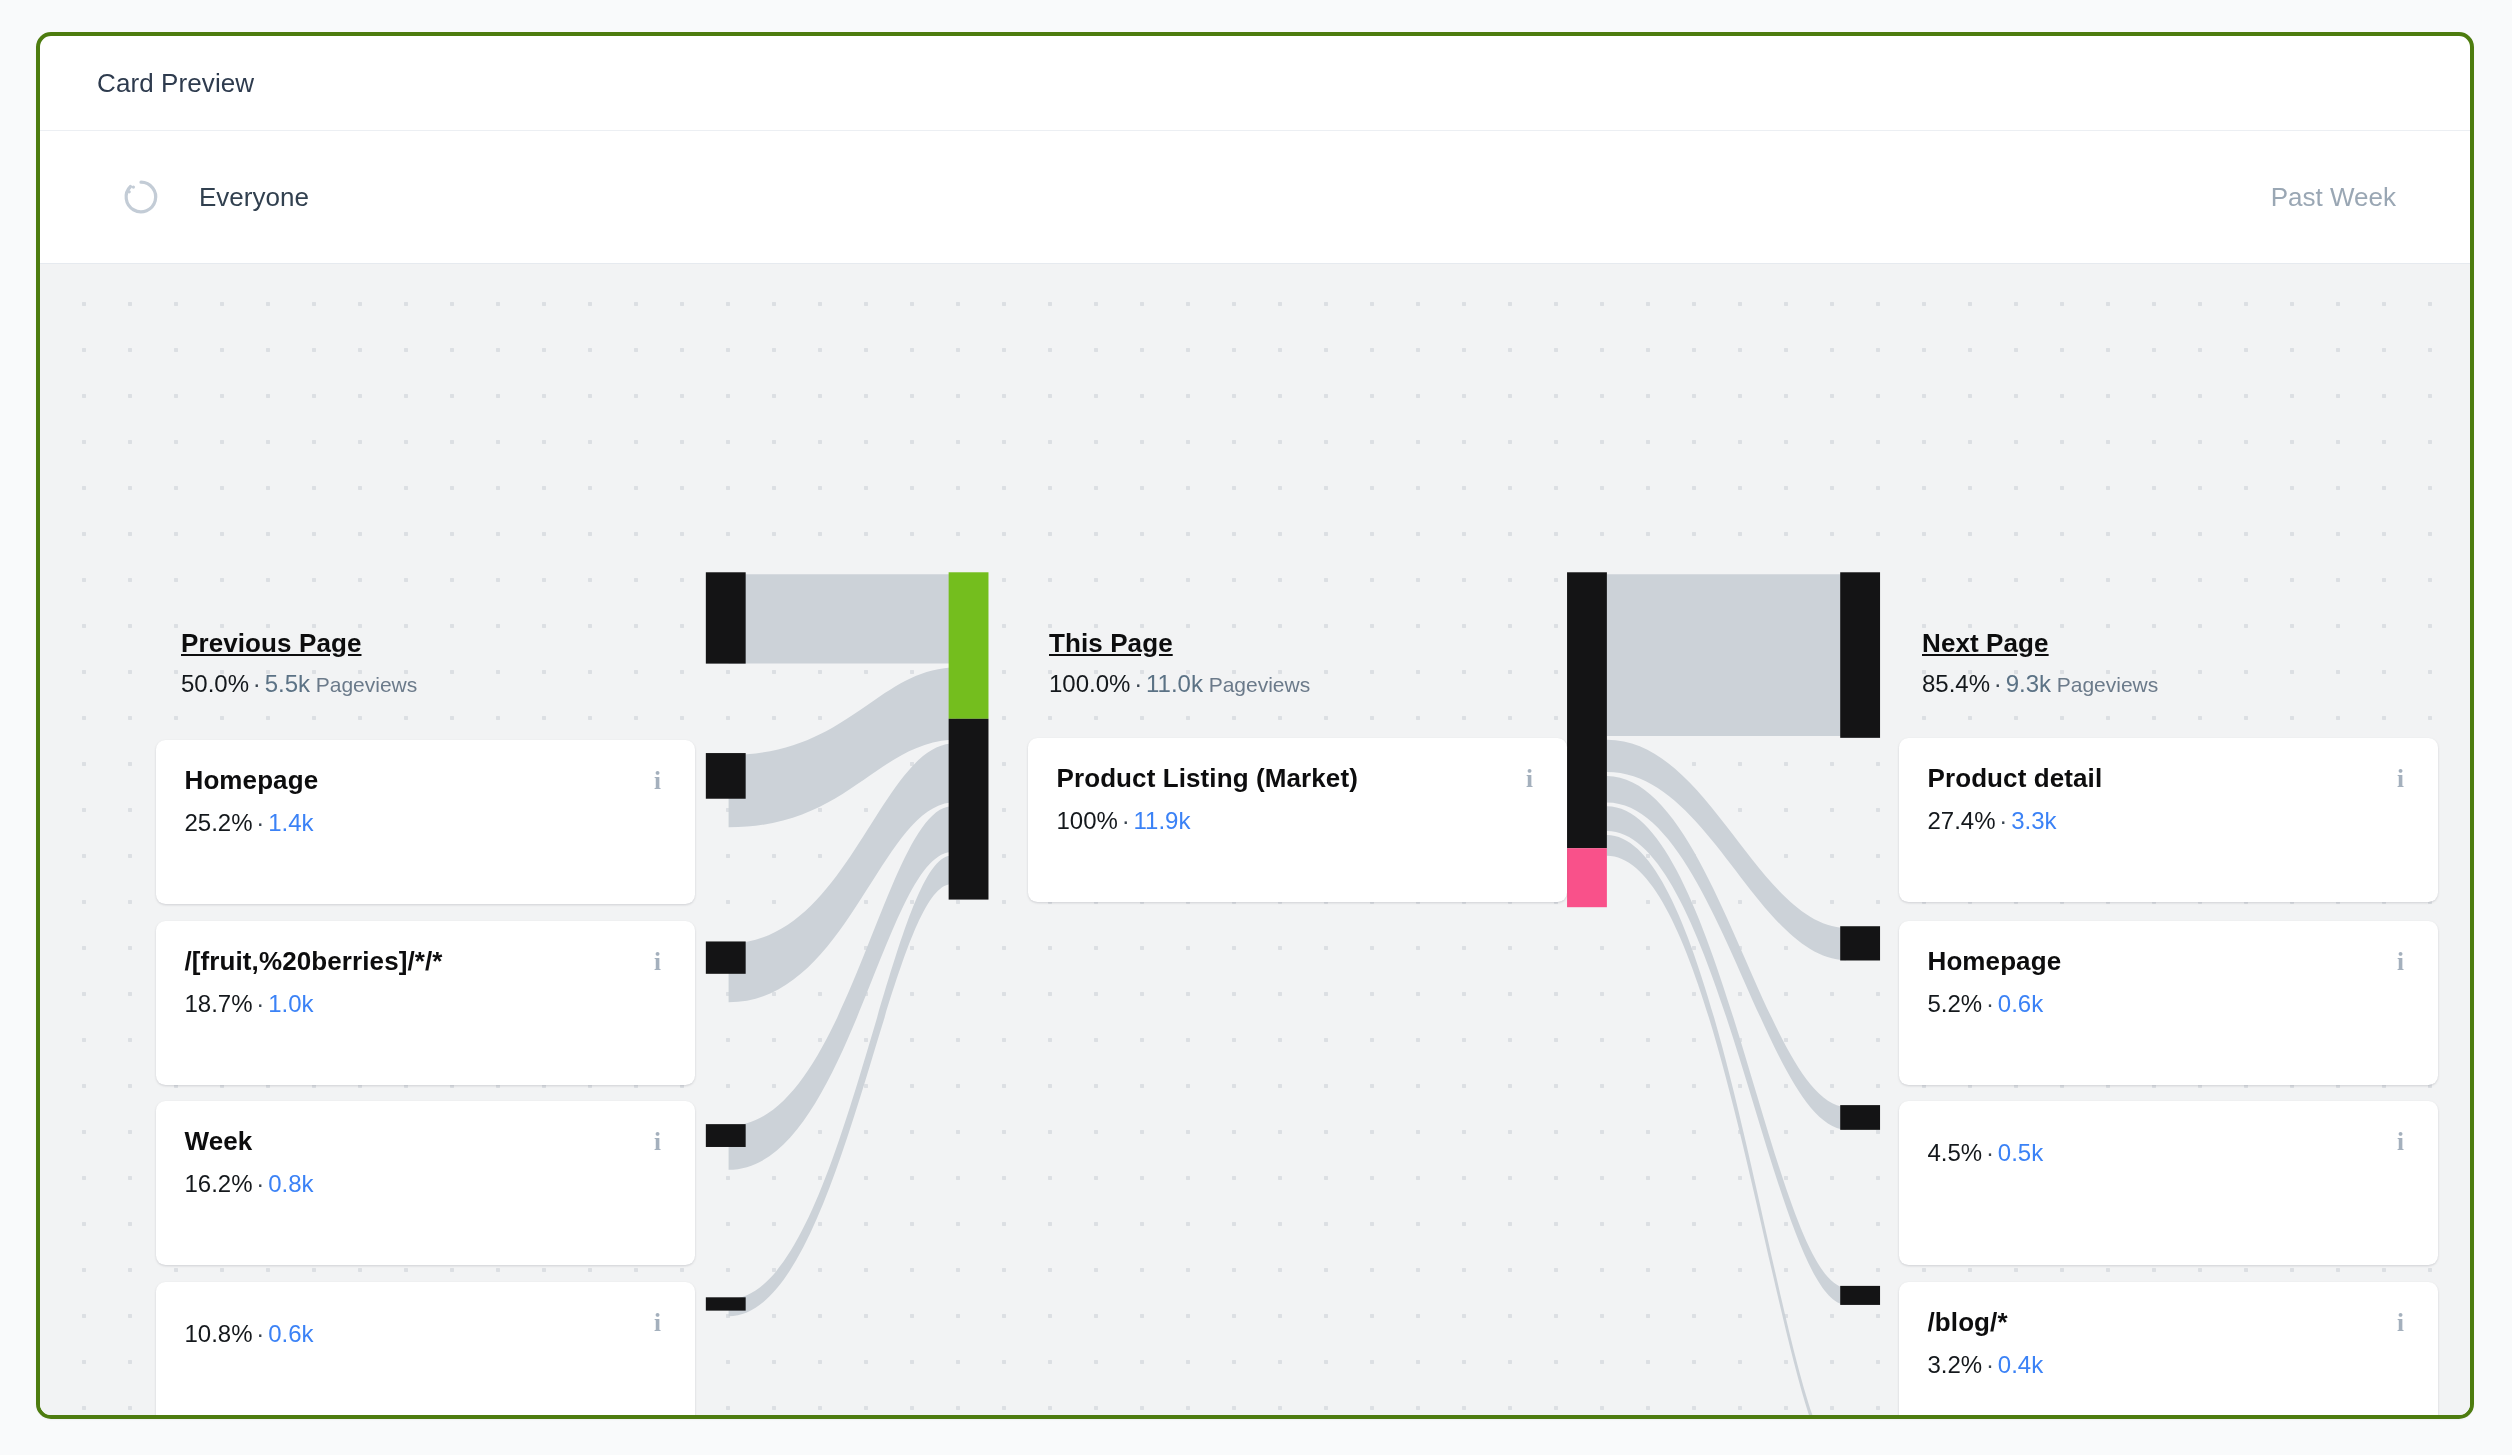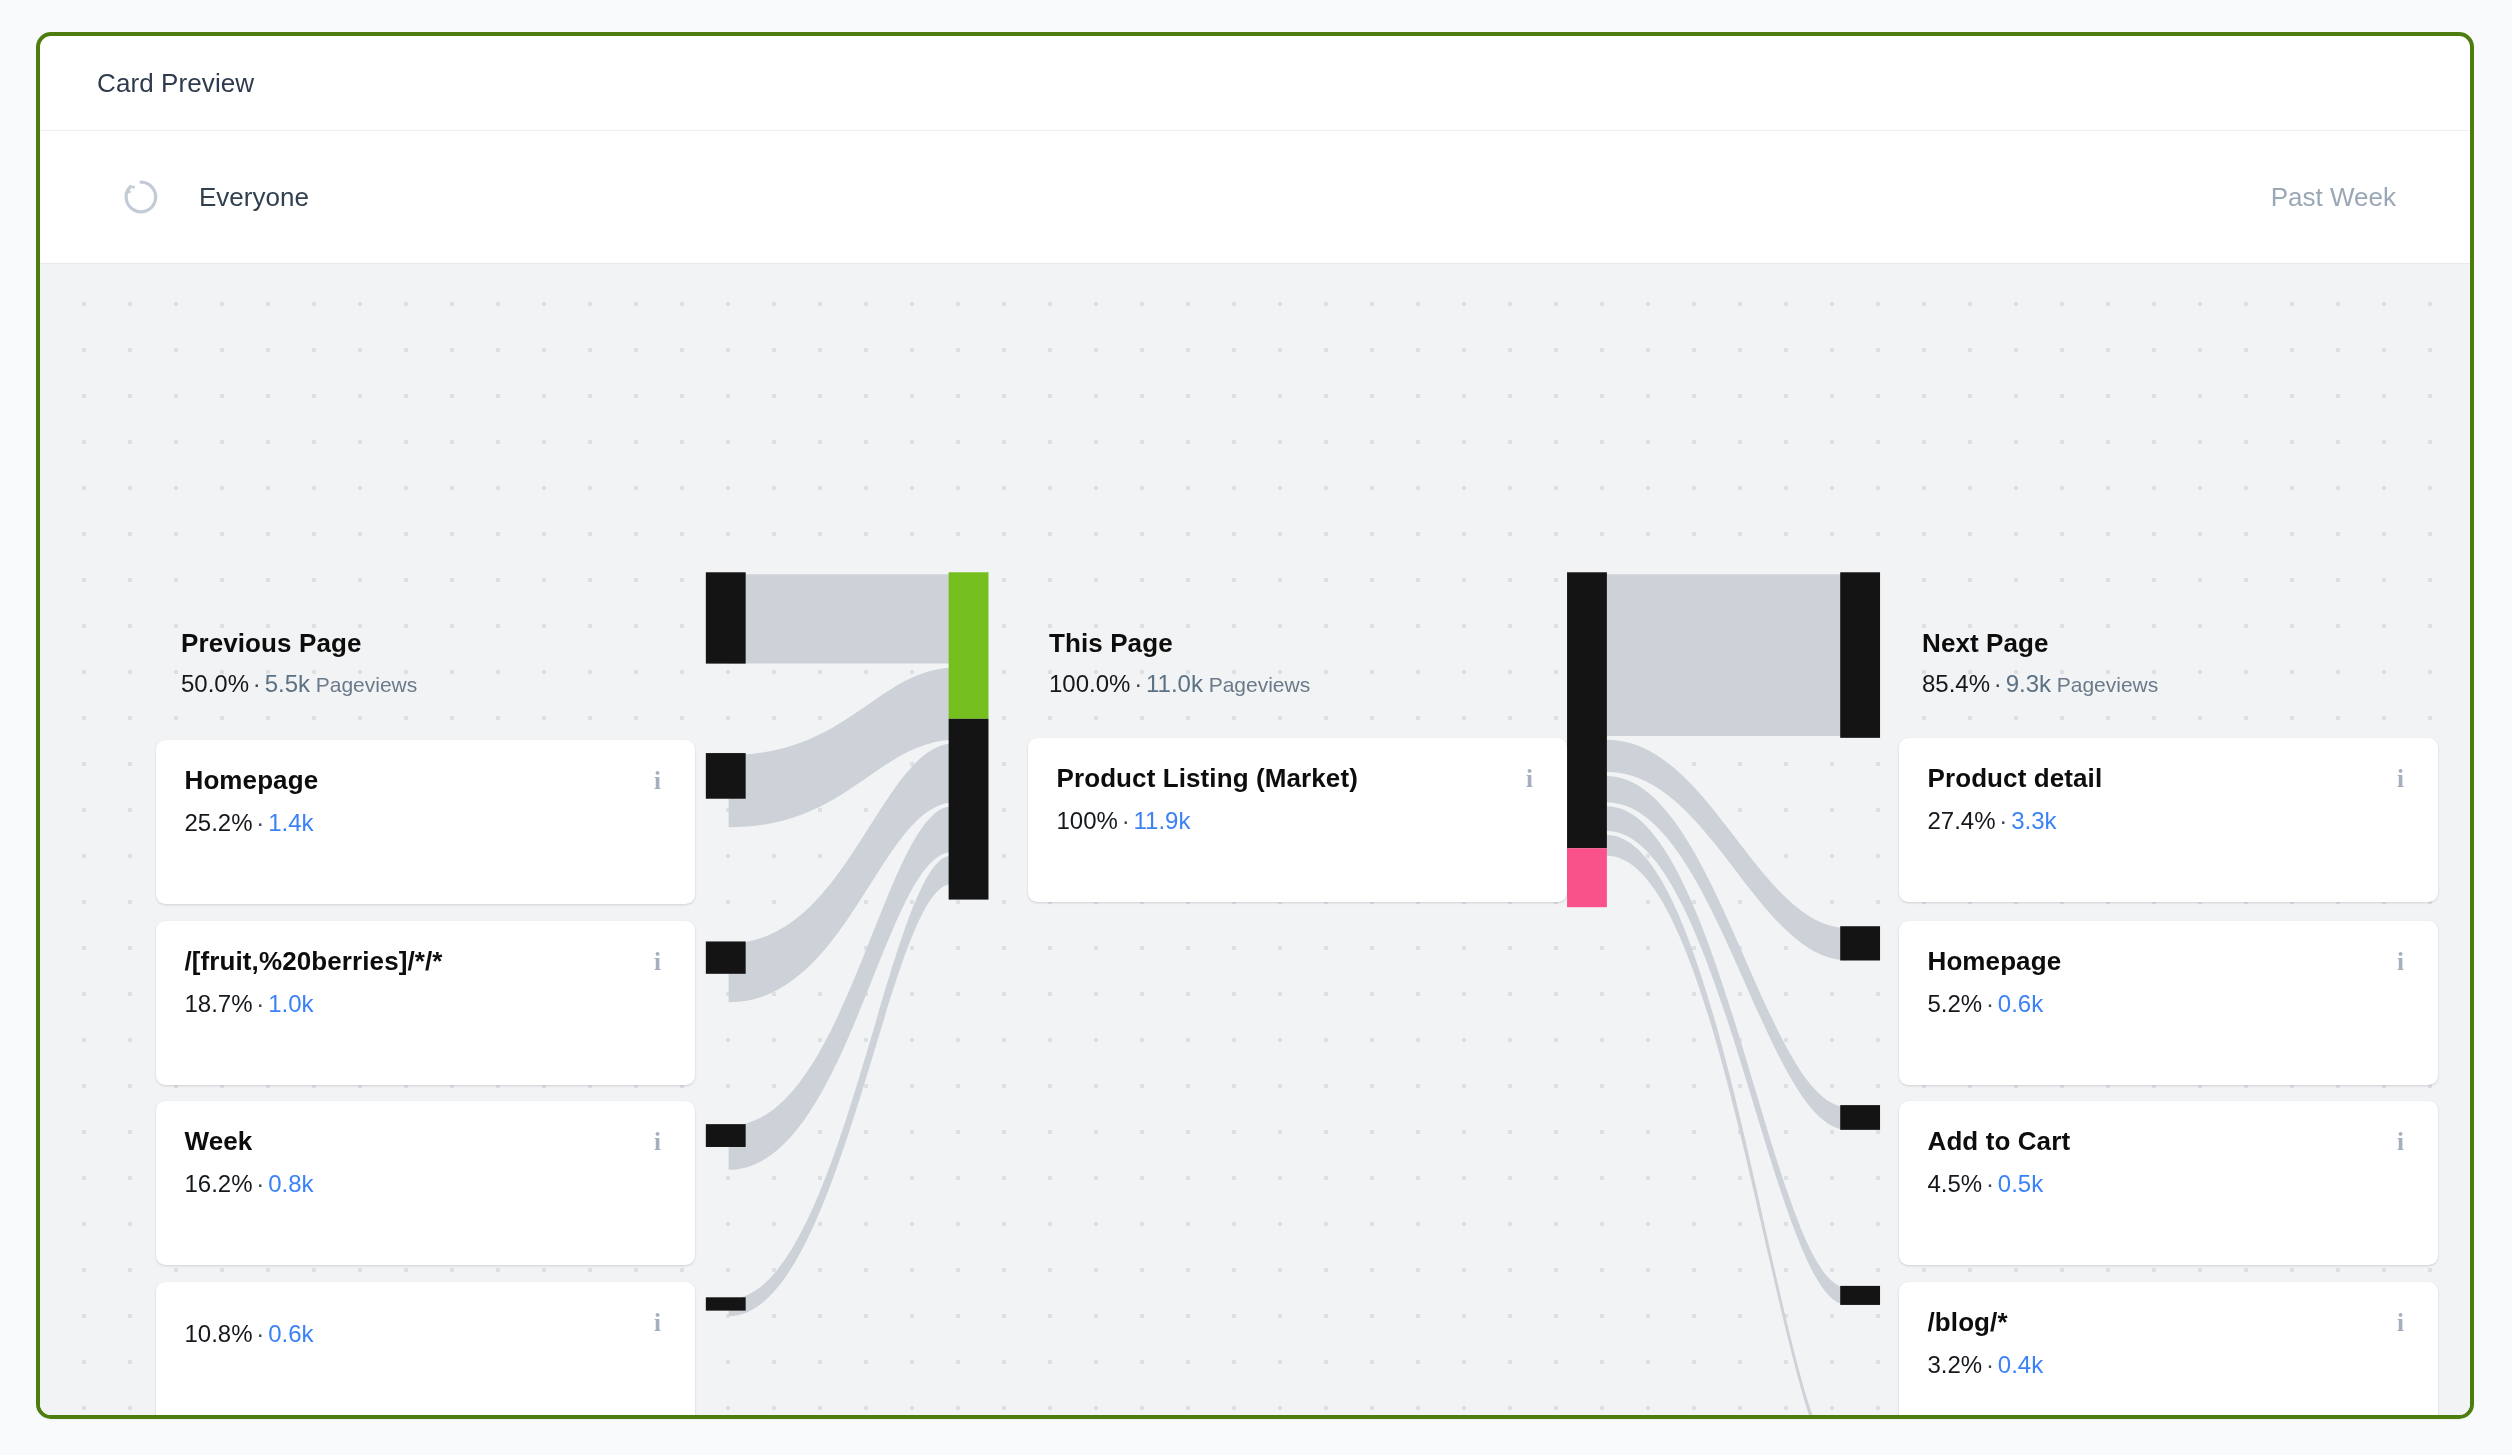--- a/index.html
+++ b/index.html
@@ -89,20 +89,21 @@
   }
 
   
   .col-header { position: absolute; }
   .col-header .col-title {
     font-size: 26px;
     font-weight: bold;
     color: #0d0d0e;
     letter-spacing: 0.1px;
     white-space: nowrap;
+    text-decoration: underline;
   }
   .col-header .col-sub {
     margin-top: 11.4px;
     font-size: 24px;
     color: #14181c;
     white-space: nowrap;
   }
   .col-sub .val { color: #5b7285; }
   .col-sub .unit { color: #6b7a8a; font-size: 21px; margin-left: 5.7px; text-align: center; }
   .col-sub .dot-sep { color: #3a4550; margin: 0 3.8px; }
@@ -301,21 +302,20 @@
 
     <div class="page-card col-right" style="top:657px;height:164px">
       <div class="card-title">Homepage</div>
       <div class="card-sub">
         <span>5.2%</span><span class="dot-sep">·</span><span class="val">0.6k</span>
       </div>
       <div class="info-icon">i</div>
     </div>
 
     <div class="page-card col-right" style="top:837px;height:164px">
-      <div class="card-title">Add to Cart</div>
       <div class="card-sub">
         <span>4.5%</span><span class="dot-sep">·</span><span class="val">0.5k</span>
       </div>
       <div class="info-icon">i</div>
     </div>
 
     <div class="page-card col-right" style="top:1018px;height:164px">
       <div class="card-title">/blog/*</div>
       <div class="card-sub">
         <span>3.2%</span><span class="dot-sep">·</span><span class="val">0.4k</span>

